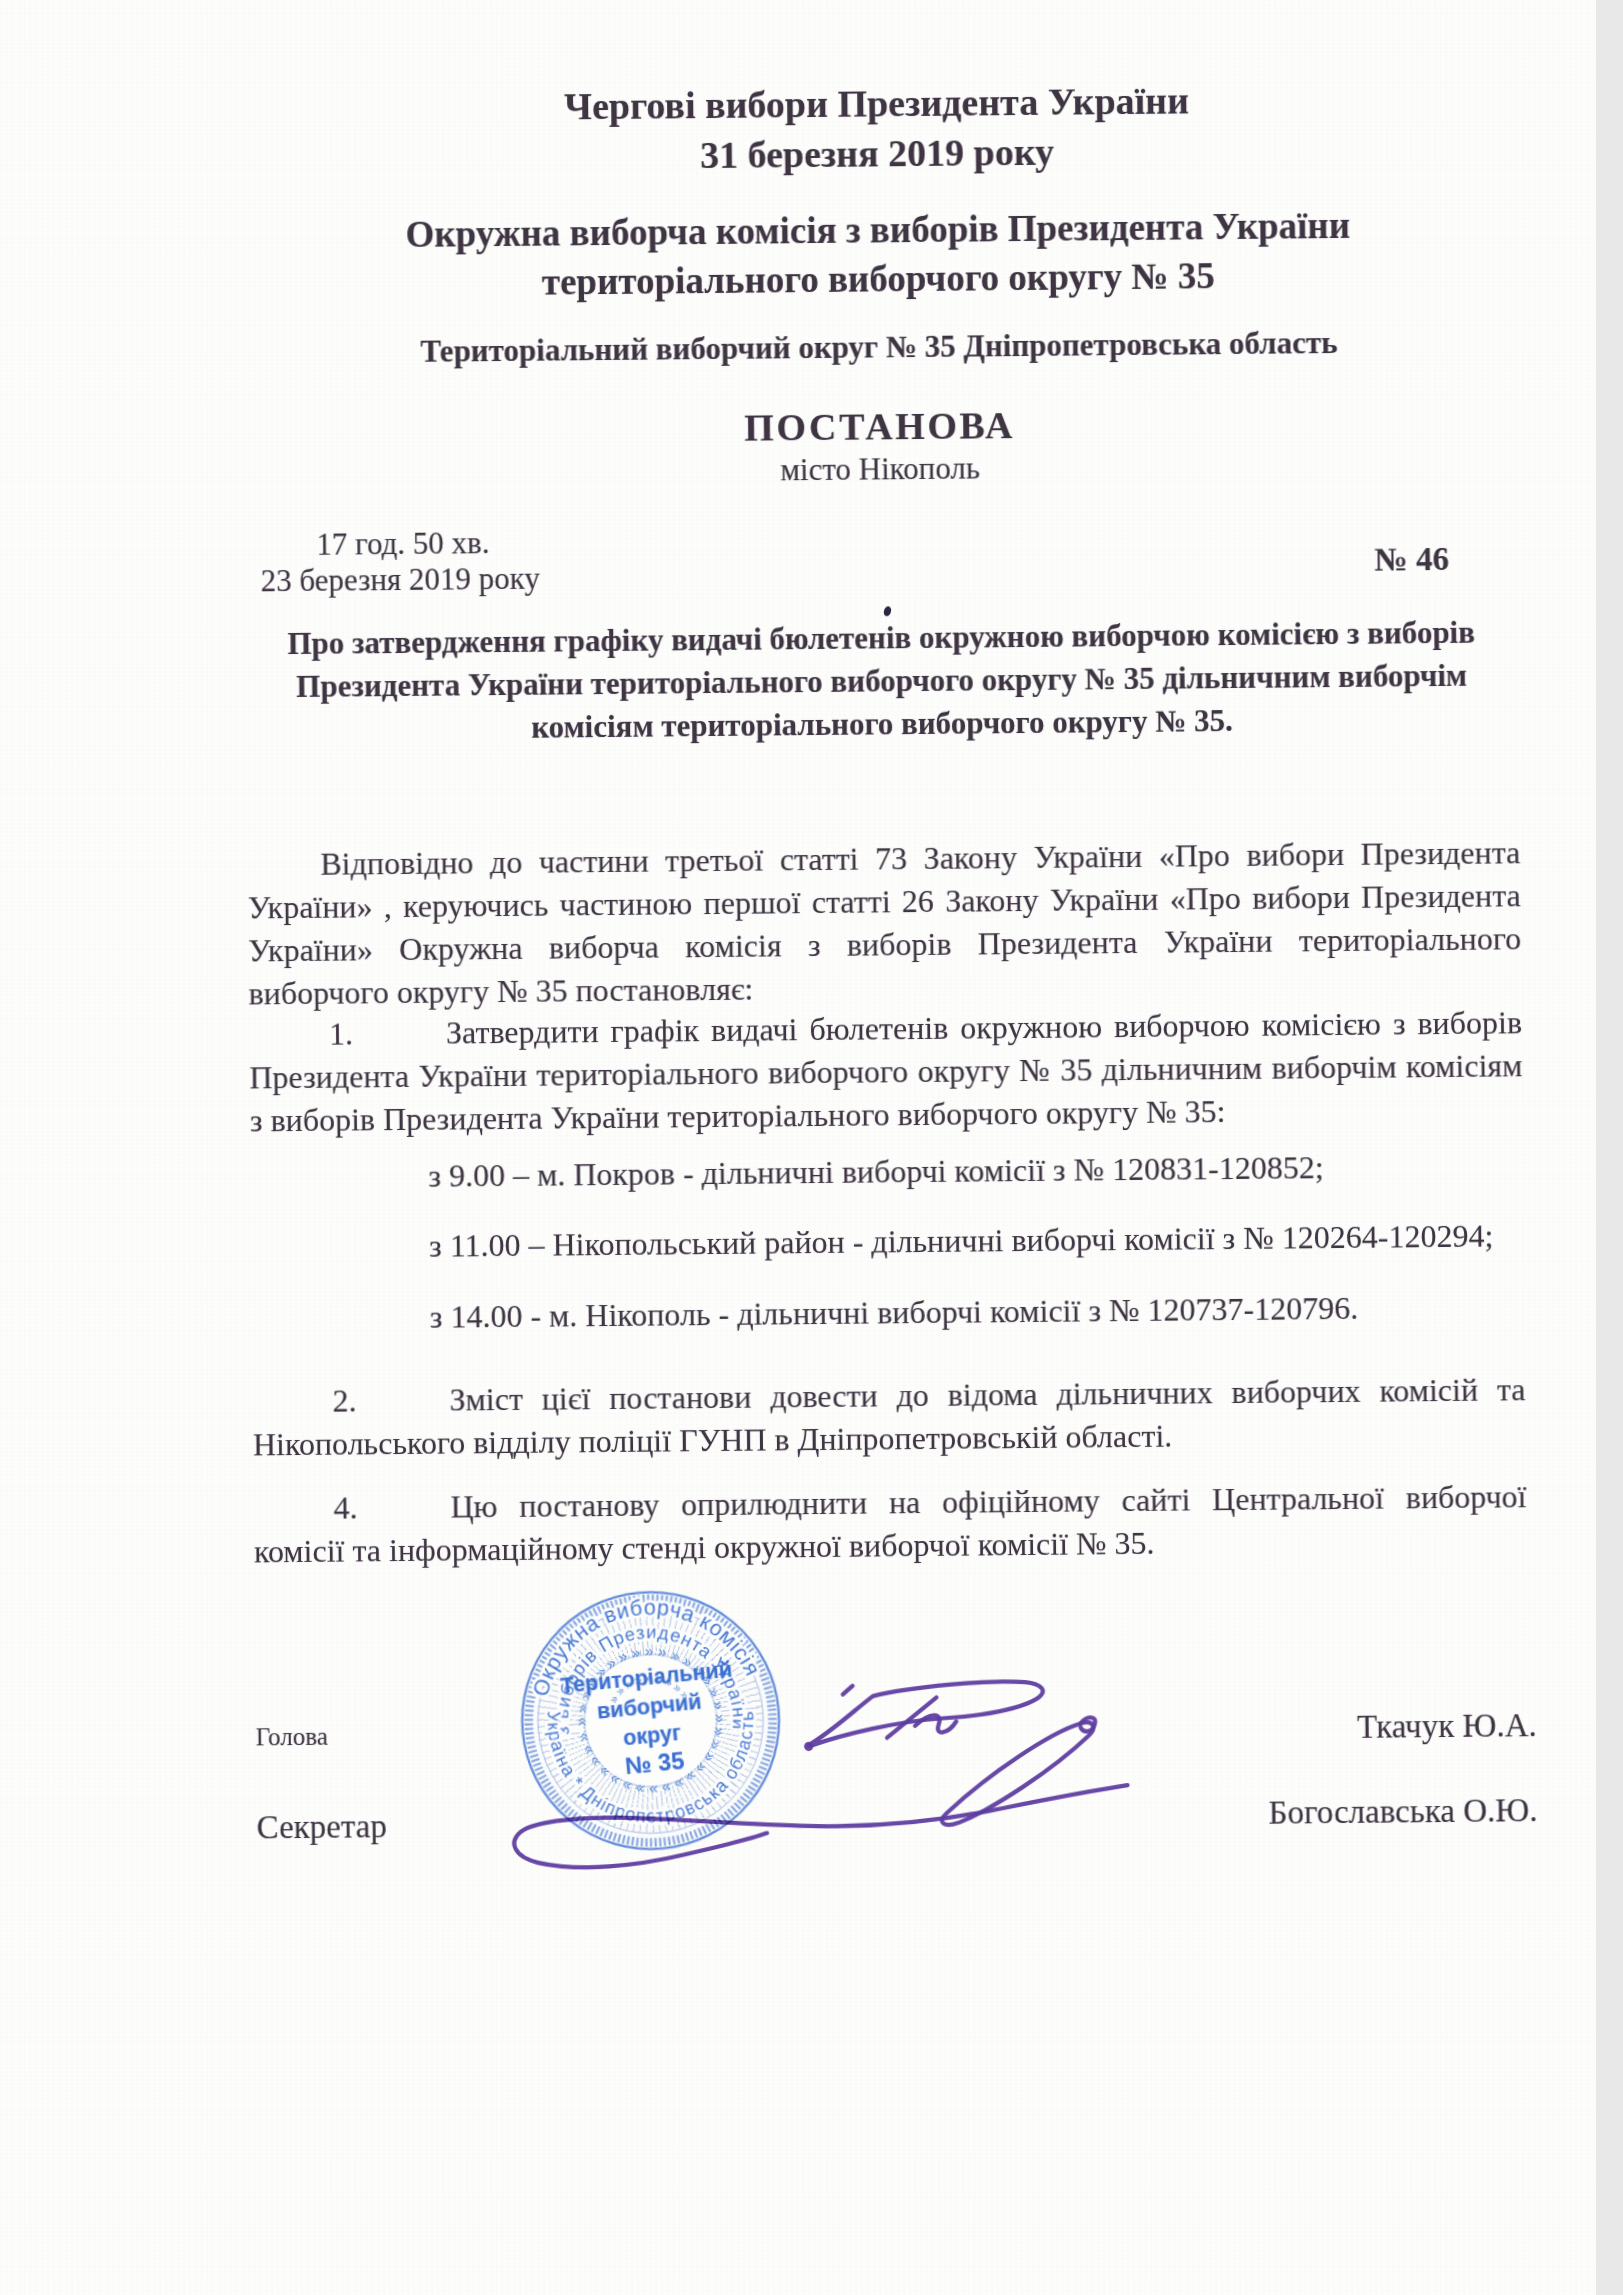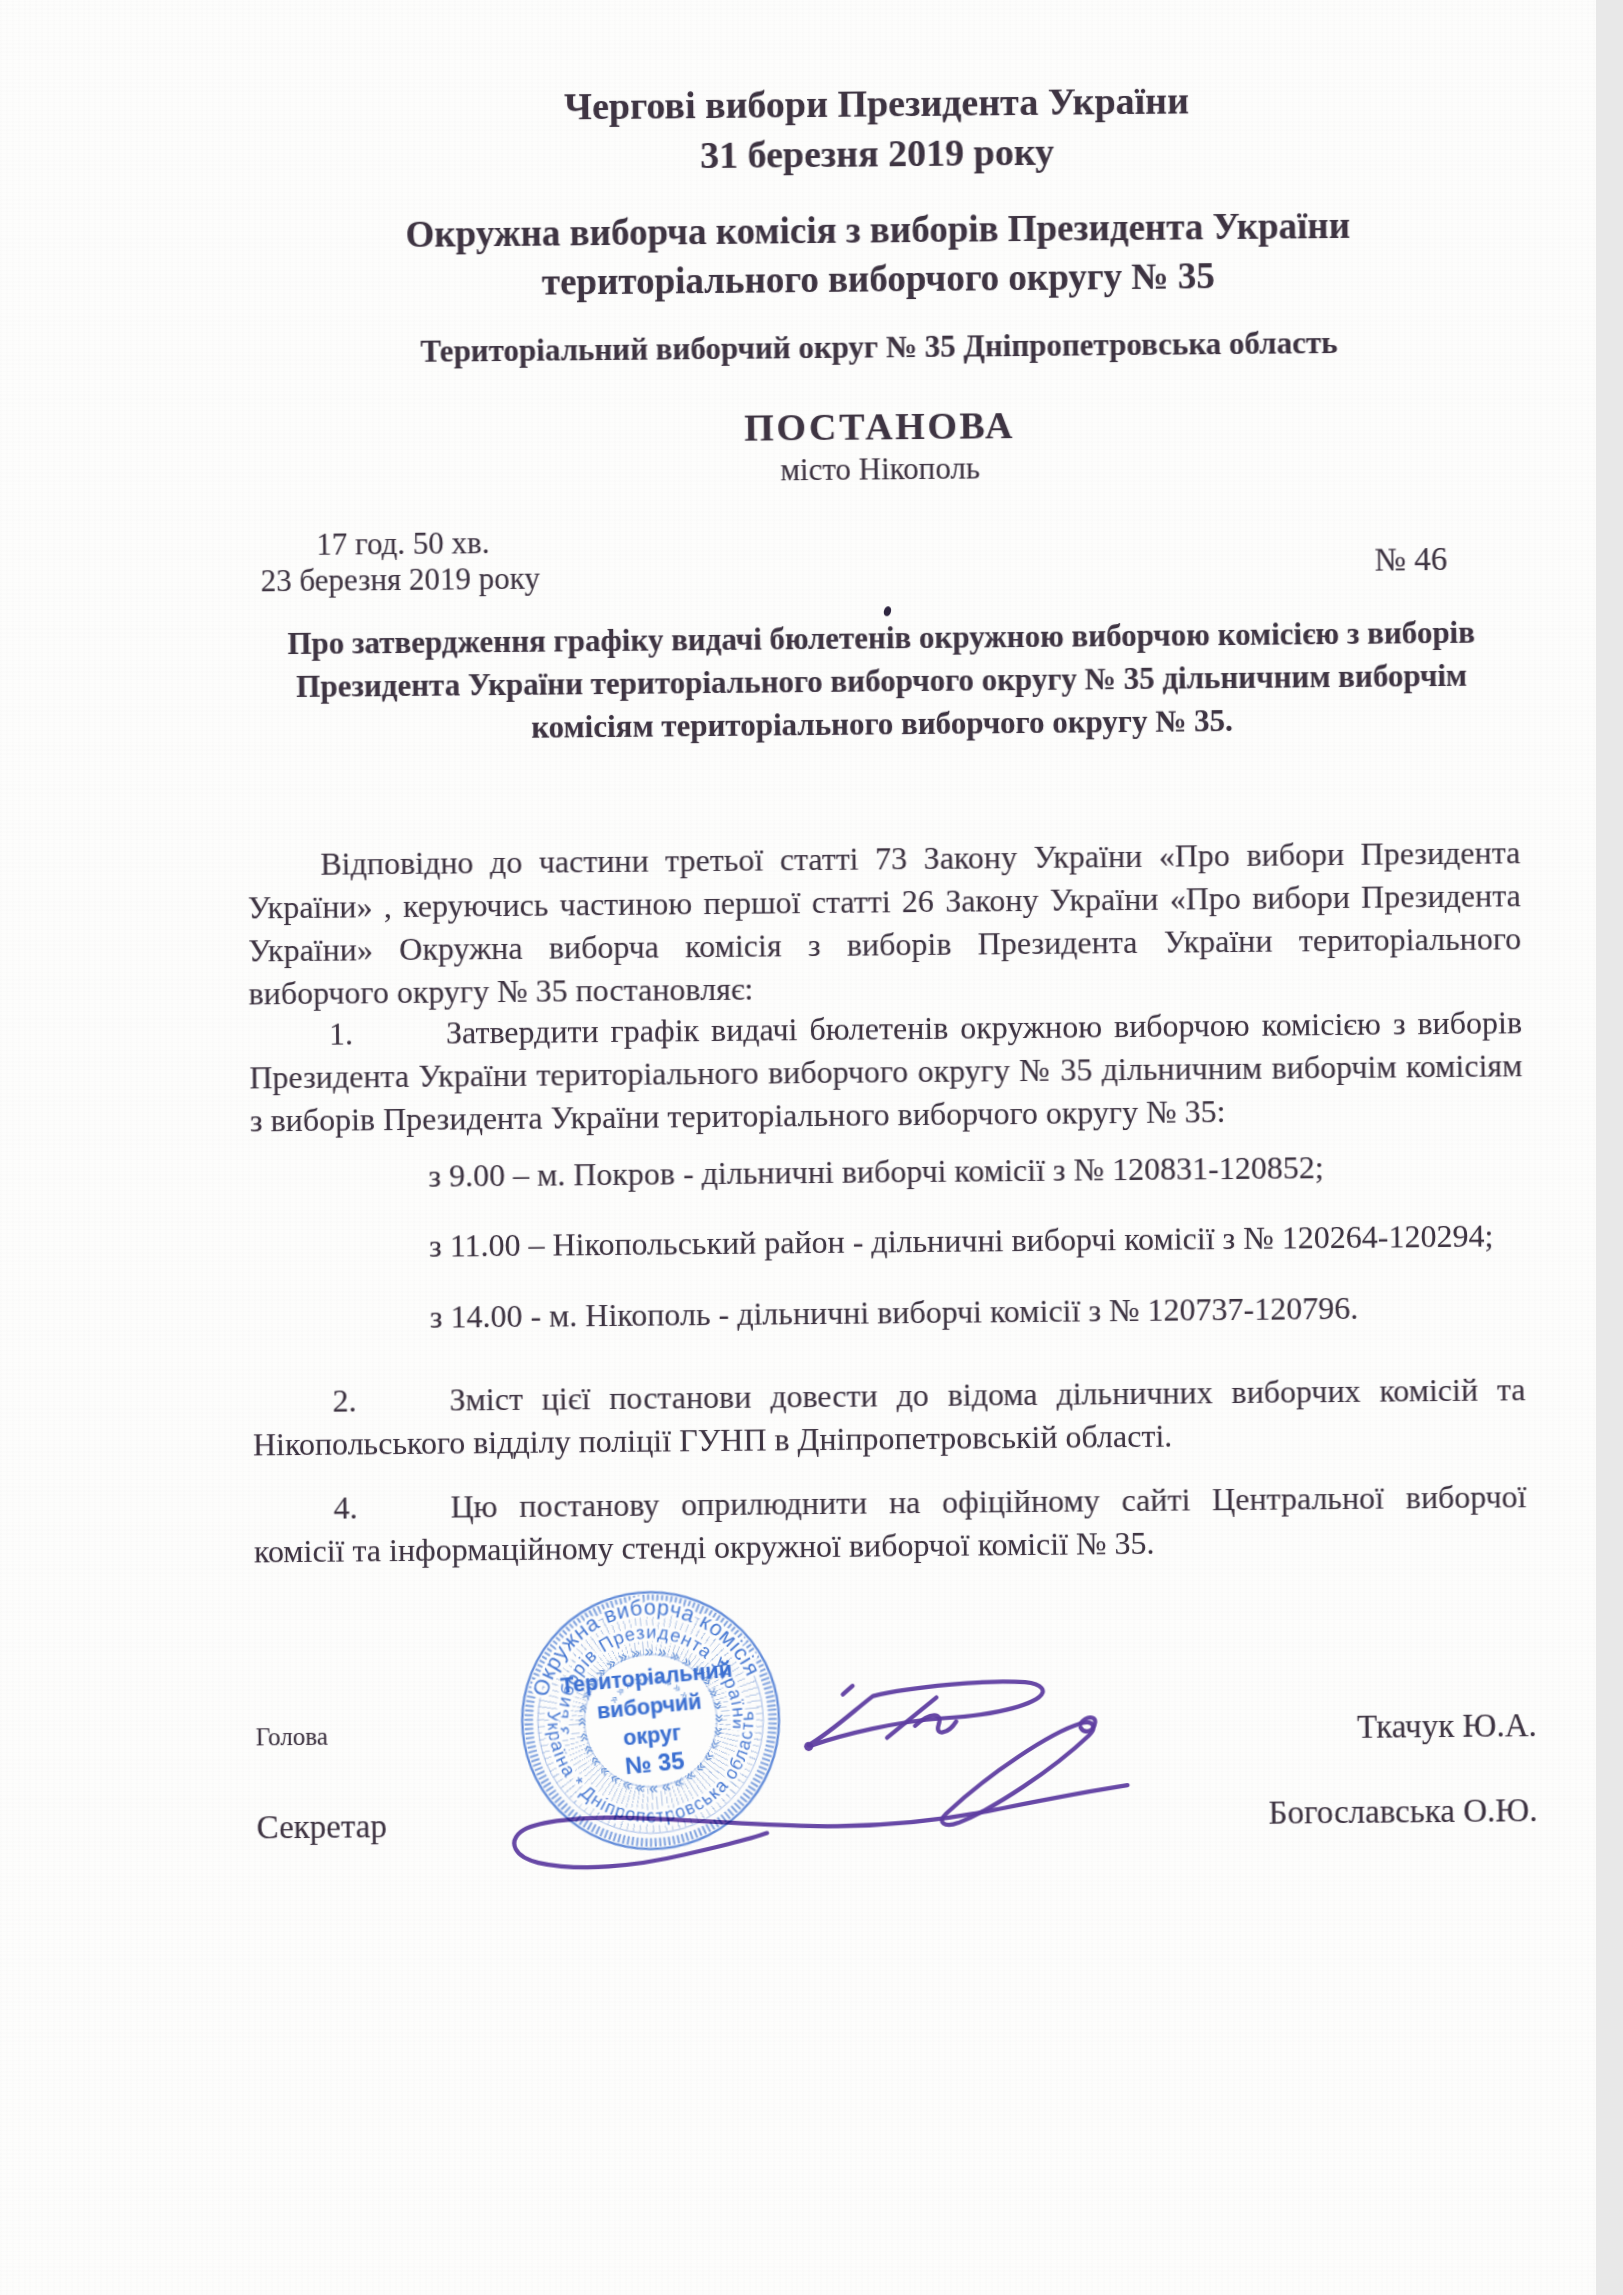--- a/index.html
+++ b/index.html
@@ -62,21 +62,21 @@
       <div>територіального виборчого округу № 35</div>
     </div>
 
     <div class="txt col center b" style="top:330px;font-size:31px;">Територіальний виборчий округ № 35 Дніпропетровська область</div>
 
     <div class="txt col center b" style="top:405px;font-size:38px;letter-spacing:2.6px;">ПОСТАНОВА</div>
     <div class="txt col center" style="top:452px;font-size:31px;">місто Нікополь</div>
 
     <div class="txt" style="left:313px;top:522px;font-size:31px;">17 год. 50 хв.</div>
     <div class="txt" style="left:257px;top:558px;font-size:31px;">23 березня 2019 року</div>
-    <div class="txt" style="left:1371px;top:547px;font-size:33px;">№ 46</div>
+    <div class="txt" style="left:1371px;top:547px;font-size:33px;font-weight:bold;">№ 46</div>
 
     <div class="title-dot"></div>
 
     <div class="txt center b" style="left:237px;width:1280px;top:617px;font-size:31px;line-height:43px;">Про затвердження графіку видачі бюлетенів окружною виборчою комісією з виборів Президента України територіального виборчого округу № 35 дільничним виборчім комісіям територіального виборчого округу № 35.</div>
 
     <p class="txt col just body-size indent" style="top:838px;">Відповідно до частини третьої статті 73 Закону України «Про вибори Президента України» , керуючись частиною першої статті 26 Закону України «Про вибори Президента України» Окружна виборча комісія з виборів Президента України територіального виборчого округу № 35 постановляє:</p>
 
     <p class="txt col just body-size" style="top:1008px;">
       <span class="inum">1.</span><span>Затвердити графік видачі бюлетенів окружною виборчою комісією з виборів Президента України територіального виборчого округу № 35 дільничним виборчім комісіям з виборів Президента України територіального виборчого округу № 35:</span>
     </p>

